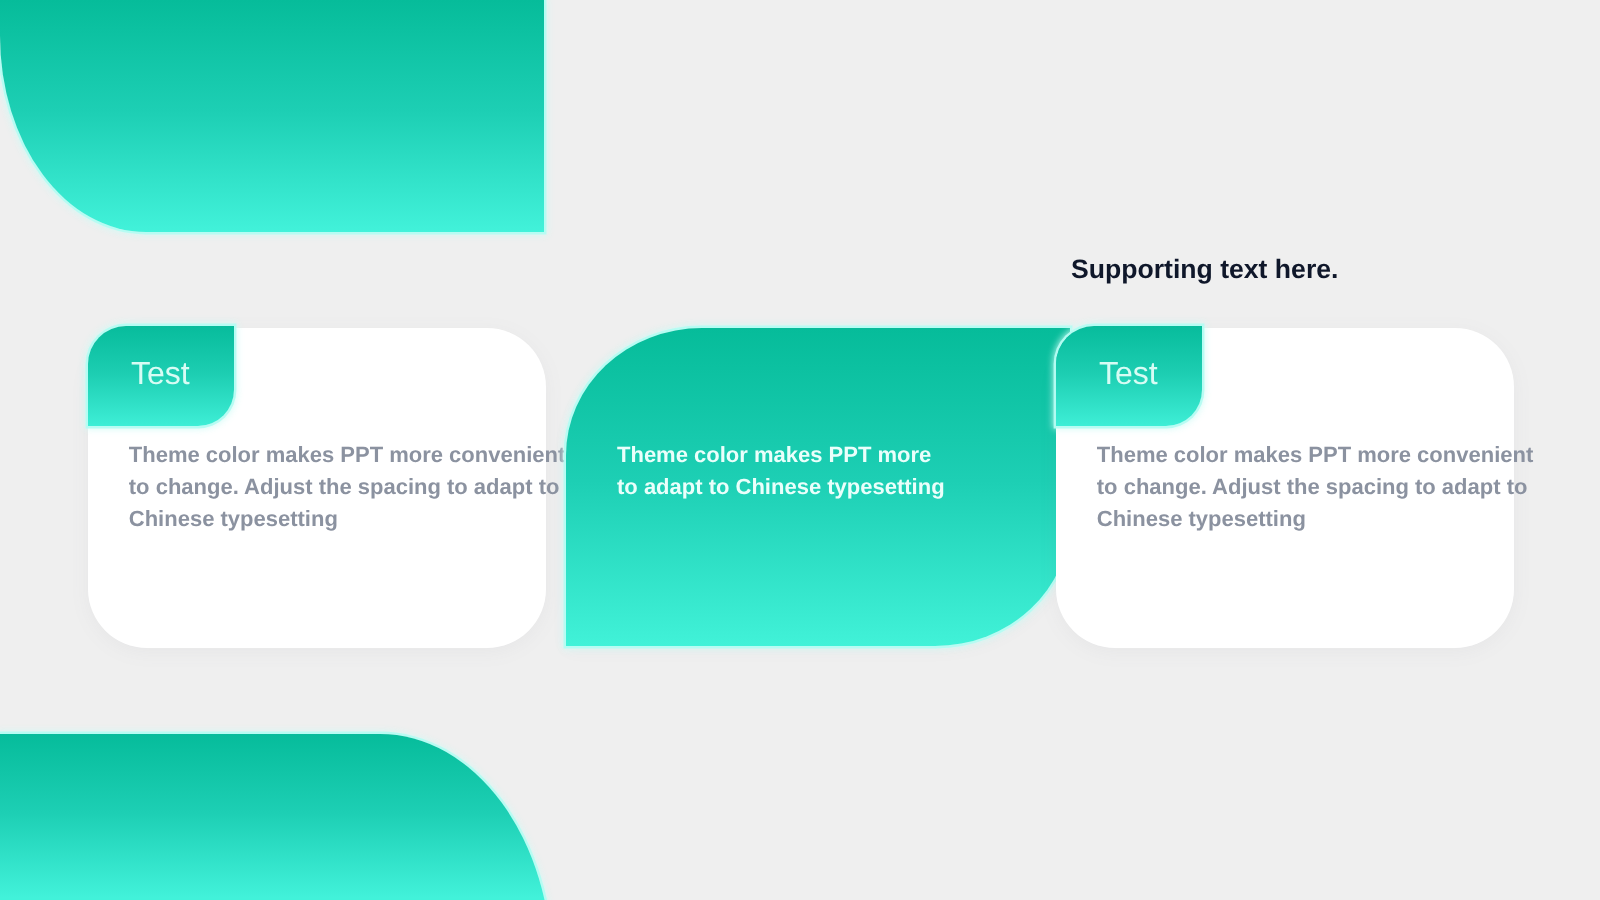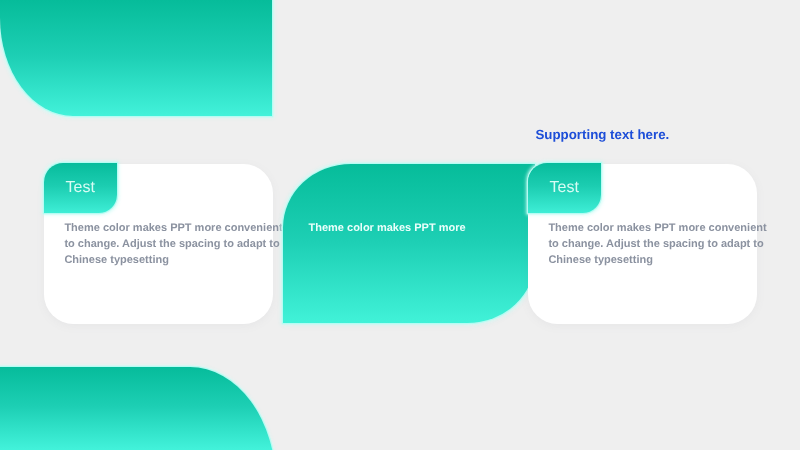--- a/index.html
+++ b/index.html
@@ -105,21 +105,21 @@
   .card-1 .body-text { left: 20.4px; top: 57.3px; width: 195px; }
   .card-3 .body-text { left: 20.4px; top: 57.3px; width: 195px; }
   .card-green .body-text { left: 25.5px; top: 57px; width: 185.6px; color: #eafffb; }
 
   .supporting {
     position: absolute;
     left: 535.5px;
     top: 126.8px;
     font-size: 13.3px;
     font-weight: bold;
-    color: #1d4ed8;
+    color: #0f172a;
     letter-spacing: 0px;
   }
 </style>
 </head>
 <body>
 
 <div class="slide">
 
   <div class="deco deco-tl"></div>
   <div class="deco deco-bl"></div>
@@ -133,20 +133,21 @@
     <div class="body-text">
       <div class="ln">Theme color makes PPT more convenient</div>
       <div class="ln">to change. Adjust the spacing to adapt to</div>
       <div class="ln">Chinese typesetting</div>
     </div>
   </div>
 
   <div class="card card-green card-2">
     <div class="body-text">
       <div class="ln">Theme color makes PPT more</div>
+      <div class="ln">to adapt to Chinese typesetting</div>
     </div>
   </div>
 
   <div class="card card-white card-3">
     <div class="tab">
       <span class="tab-label">Test</span>
     </div>
     <div class="body-text">
       <div class="ln">Theme color makes PPT more convenient</div>
       <div class="ln">to change. Adjust the spacing to adapt to</div>

